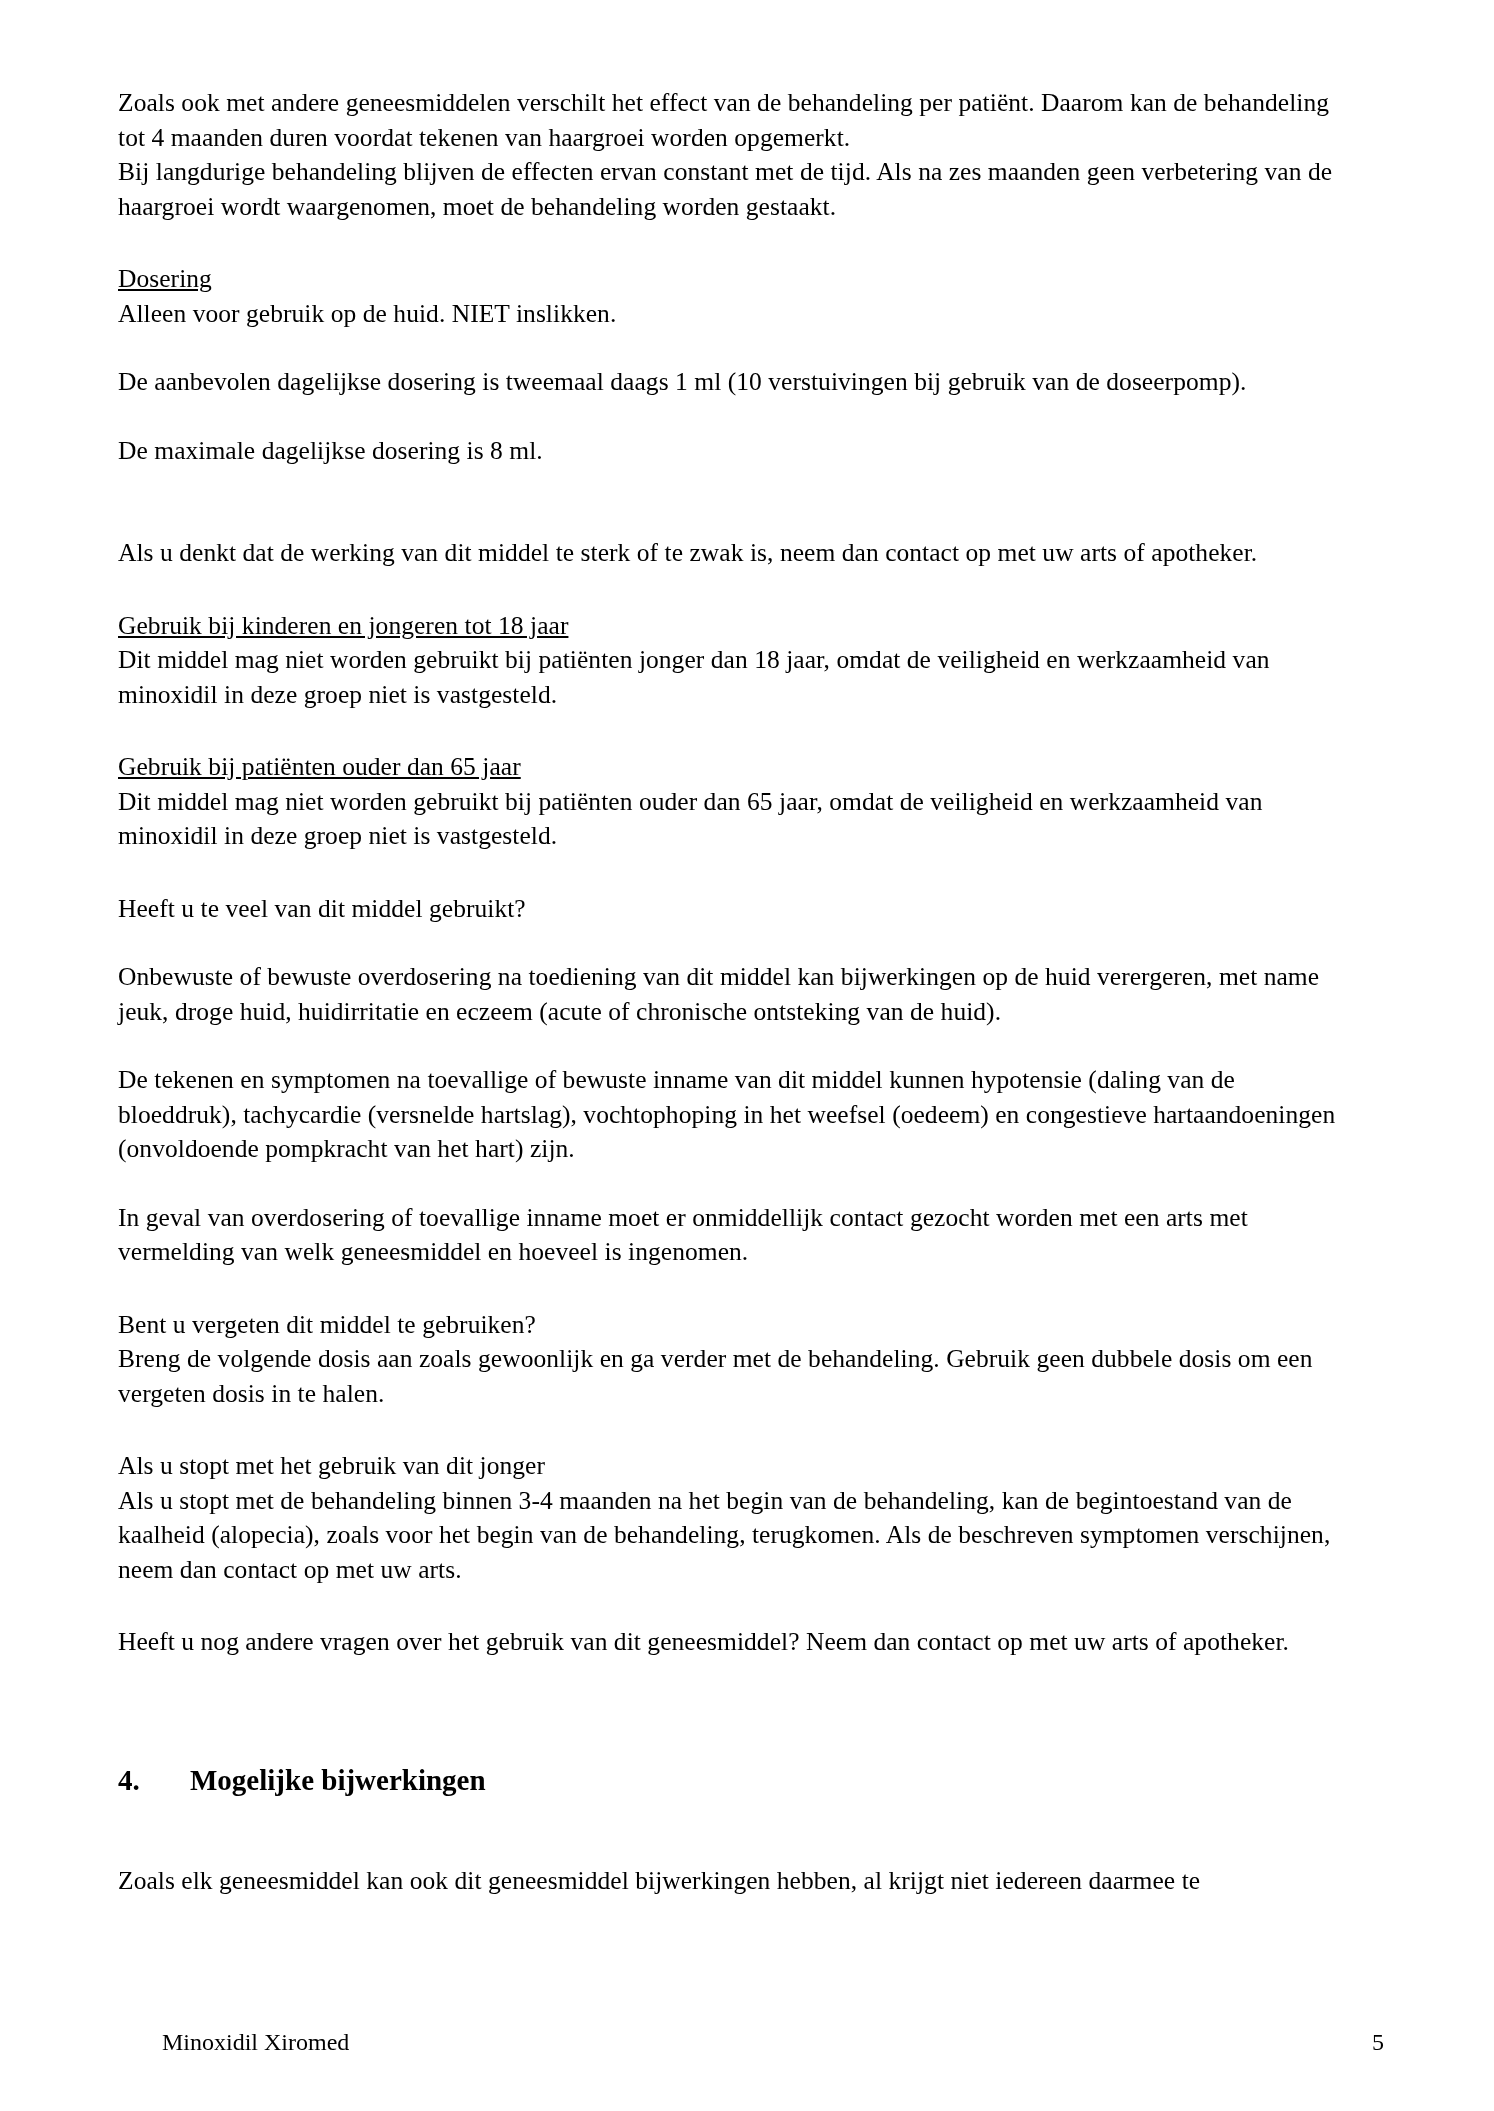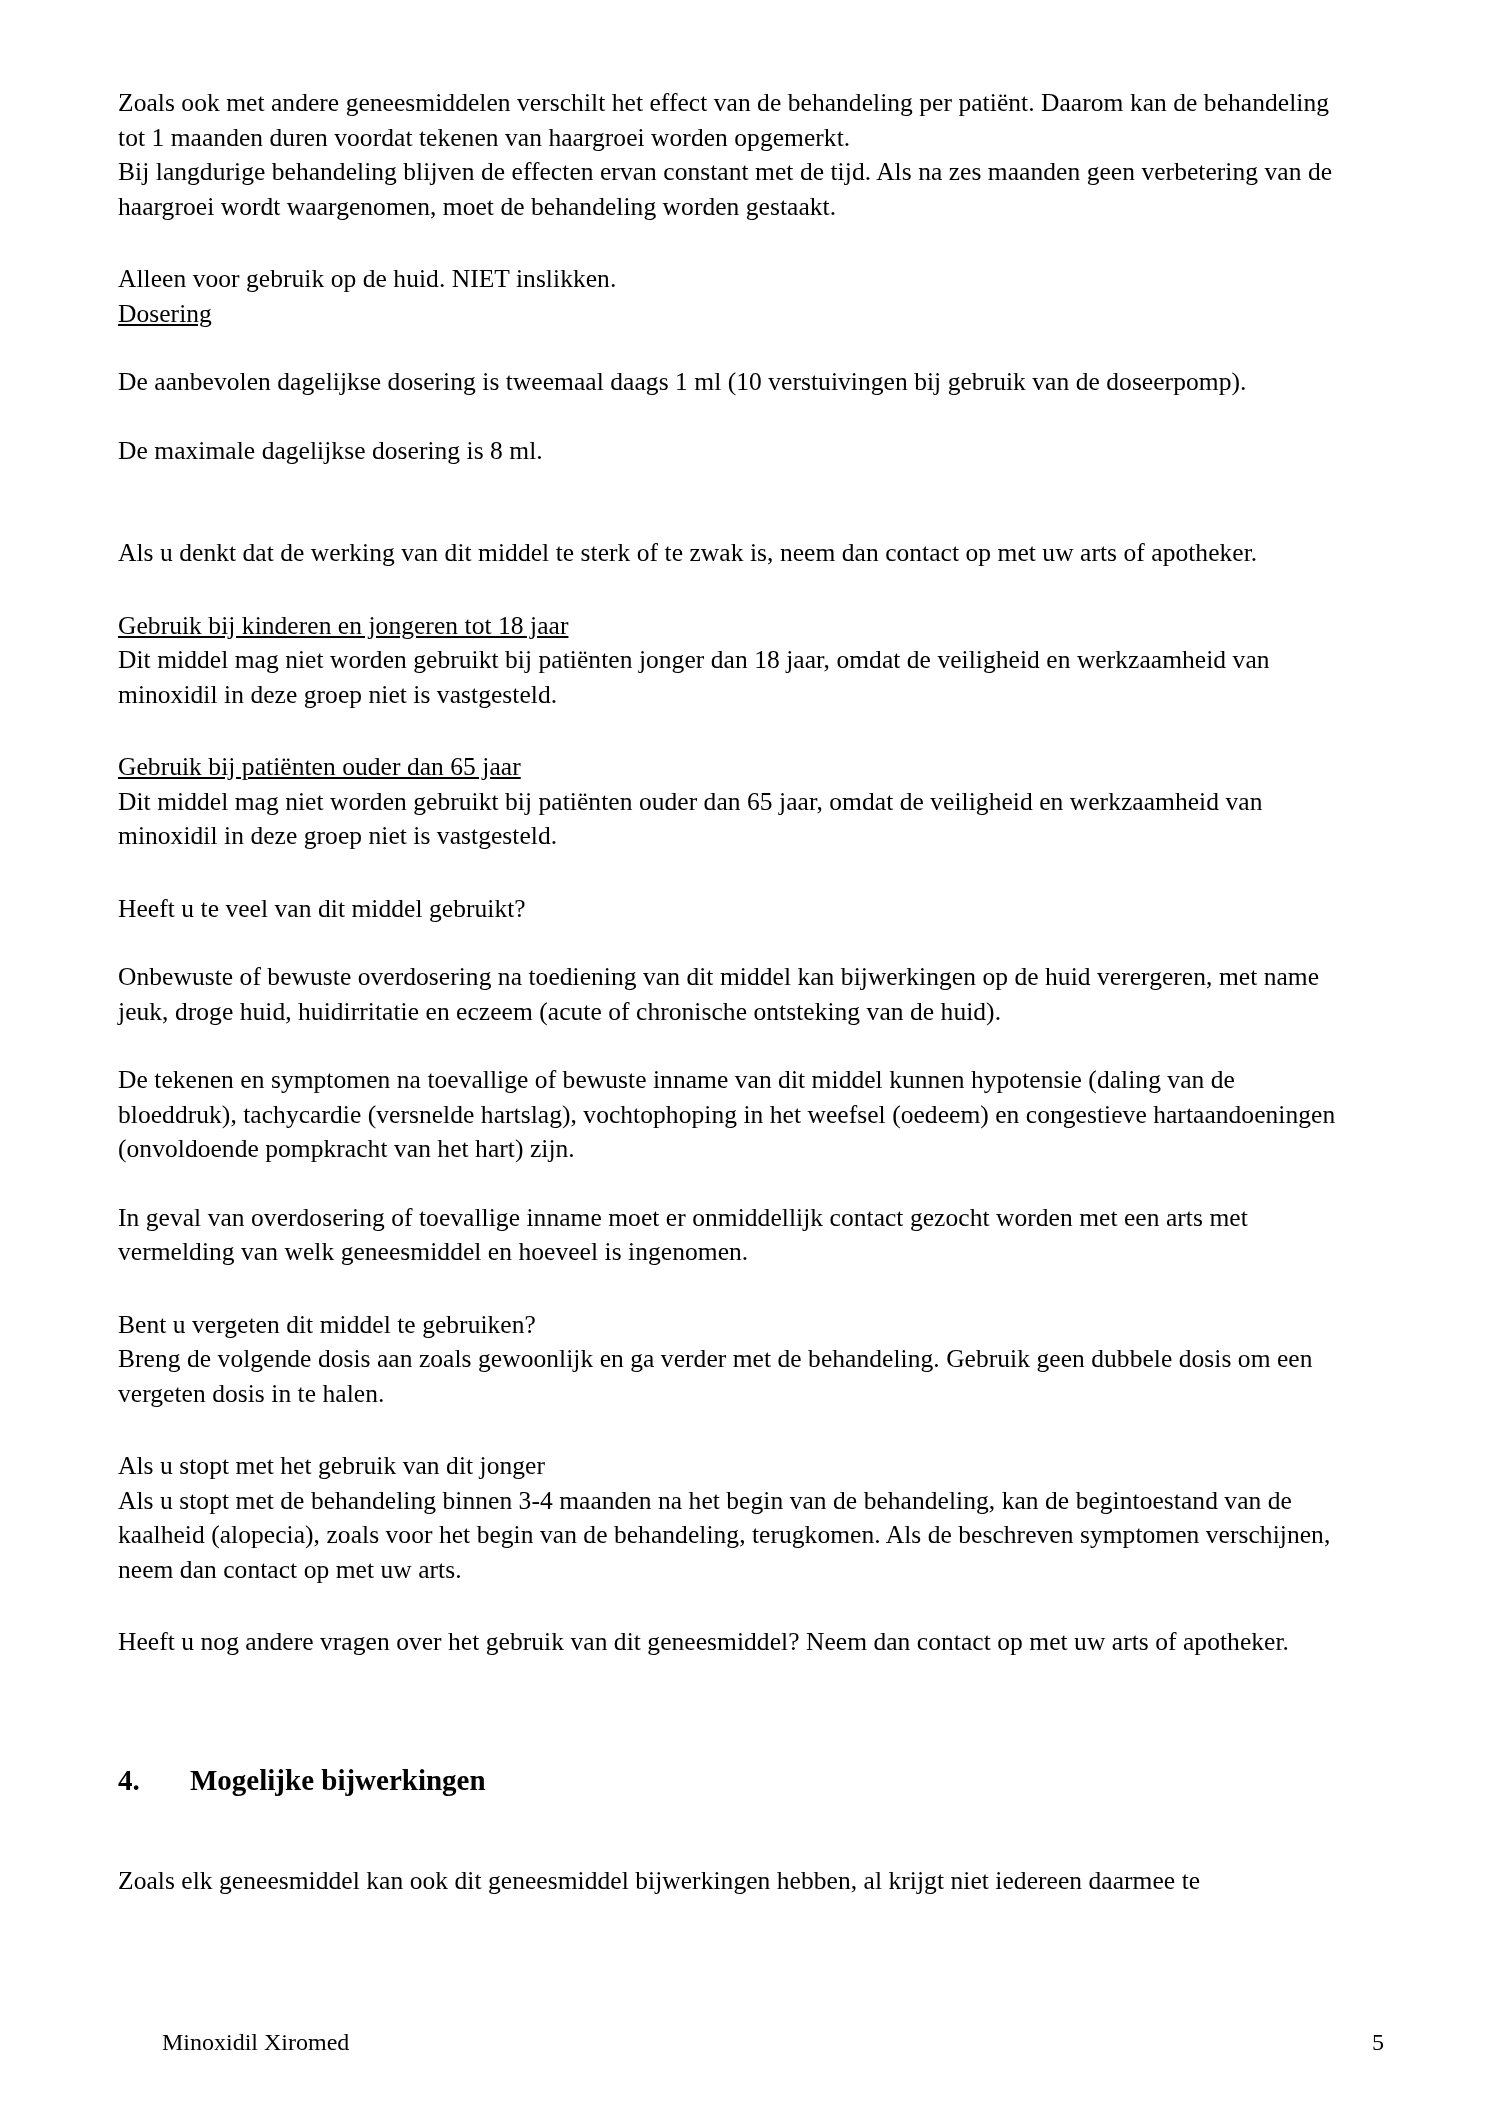--- a/index.html
+++ b/index.html
@@ -74,27 +74,27 @@
     font-size: 24px;
   }
 </style>
 </head>
 <body>
 
 <div class="page">
 
   <div class="content">
 
-    <p class="para">Zoals ook met andere geneesmiddelen verschilt het effect van de behandeling per patiënt. Daarom kan de behandeling tot 1 maanden duren voordat tekenen van haargroei worden opgemerkt.</p>
+    <p class="para">Zoals ook met andere geneesmiddelen verschilt het effect van de behandeling per patiënt. Daarom kan de behandeling tot 4 maanden duren voordat tekenen van haargroei worden opgemerkt.</p>
     <p class="para">Bij langdurige behandeling blijven de effecten ervan constant met de tijd. Als na zes maanden geen verbetering van de haargroei wordt waargenomen, moet de behandeling worden gestaakt.</p>
 
     <div class="gap-md"></div>
 
+    <p class="para"><span class="heading-underline">Dosering</span></p>
     <p class="para">Alleen voor gebruik op de huid. NIET inslikken.</p>
-    <p class="para"><span class="heading-underline">Dosering</span></p>
 
     <div class="gap-sm"></div>
 
     <p class="para">De aanbevolen dagelijkse dosering is tweemaal daags 1 ml (10 verstuivingen bij gebruik van de doseerpomp).</p>
 
     <div class="gap-sm"></div>
 
     <p class="para">De maximale dagelijkse dosering is 8 ml.</p>
 
     <div class="gap-sm"></div>

